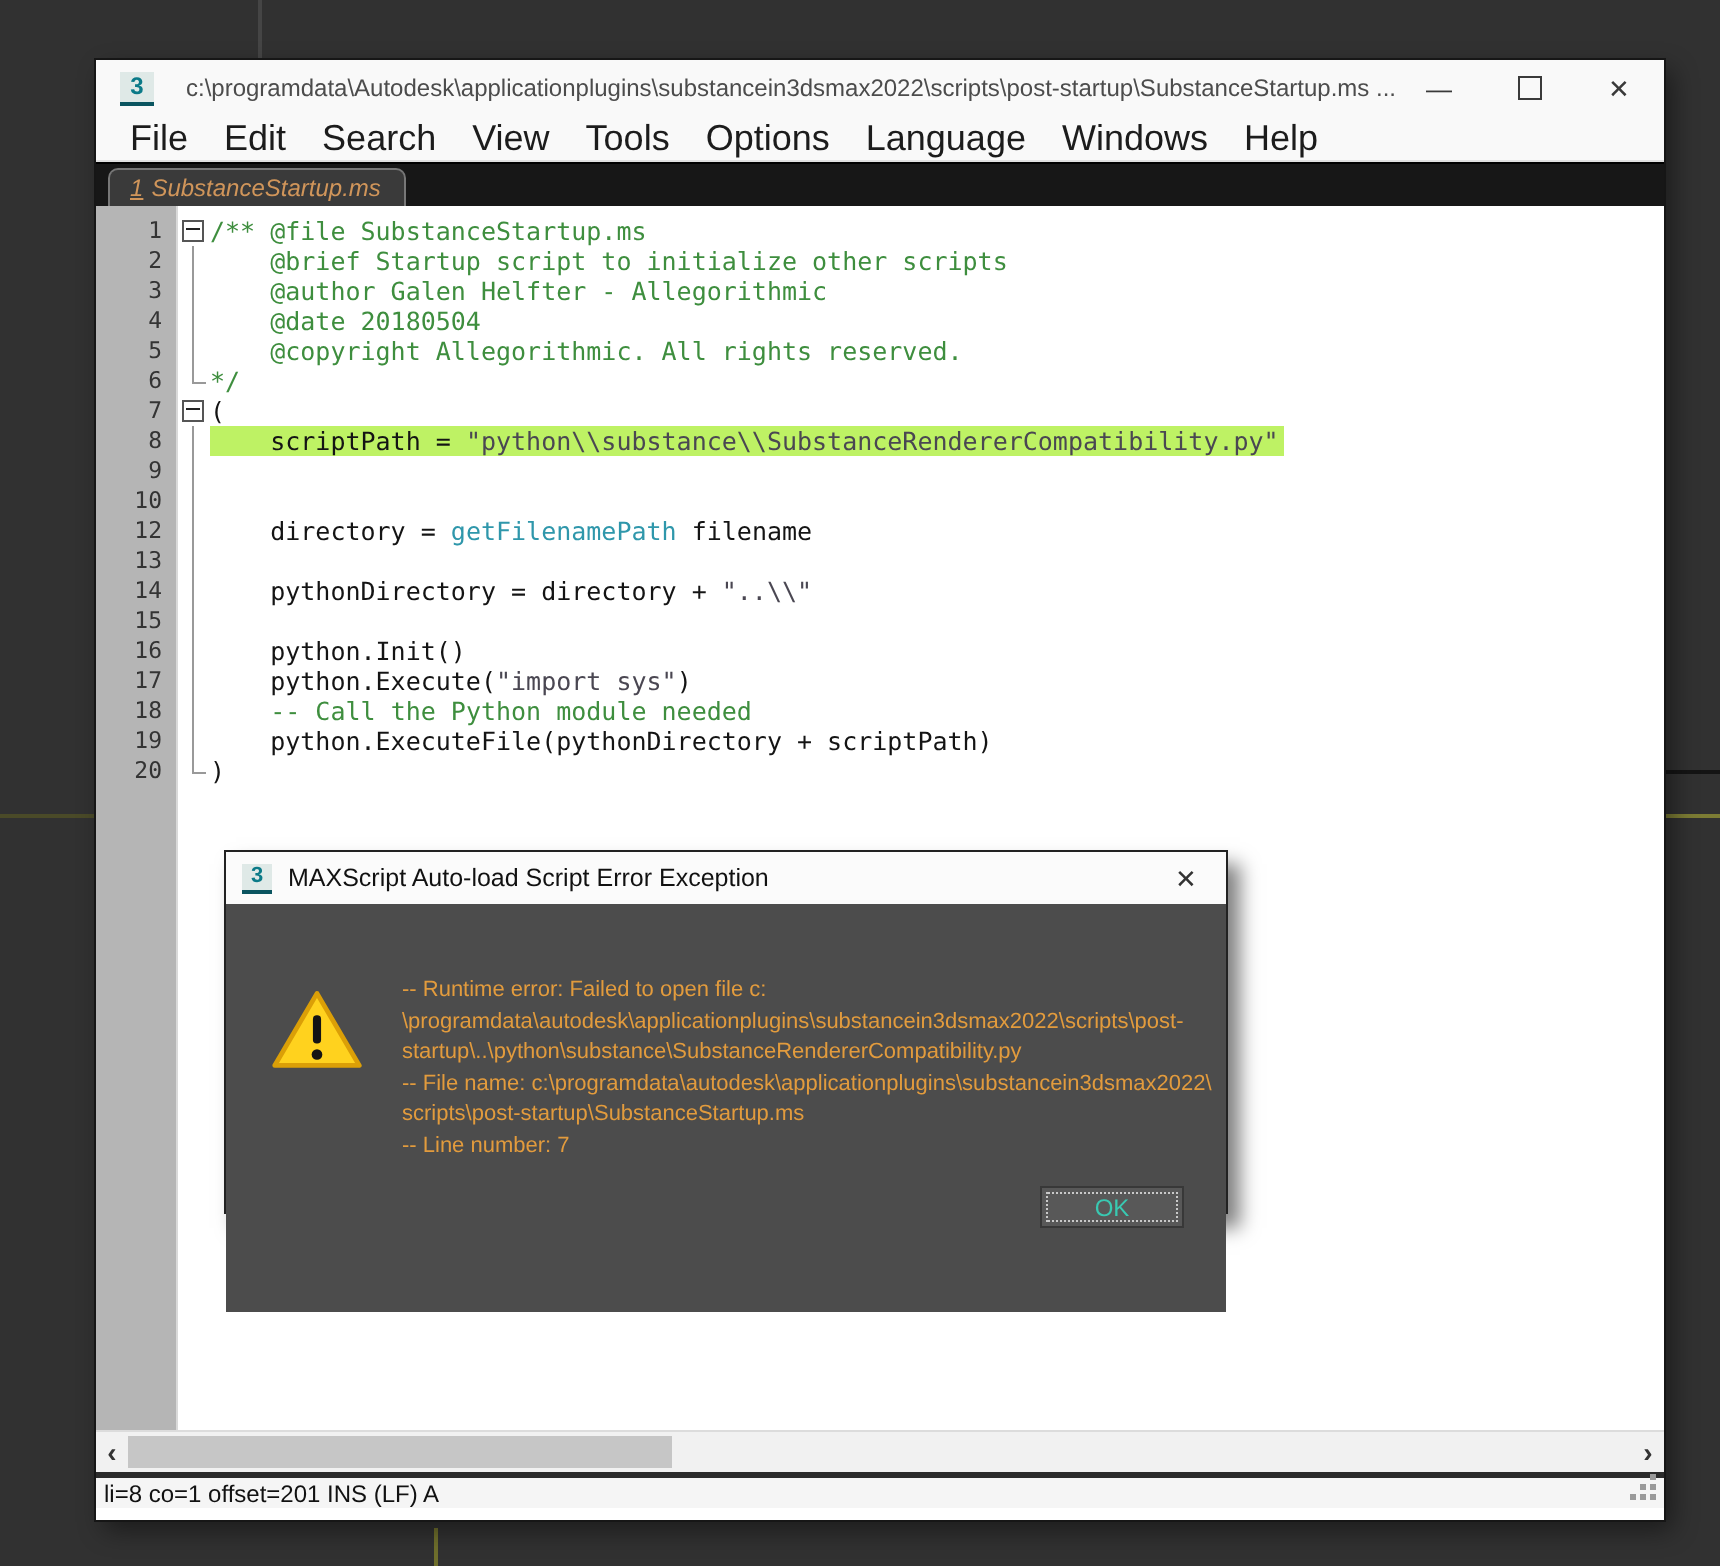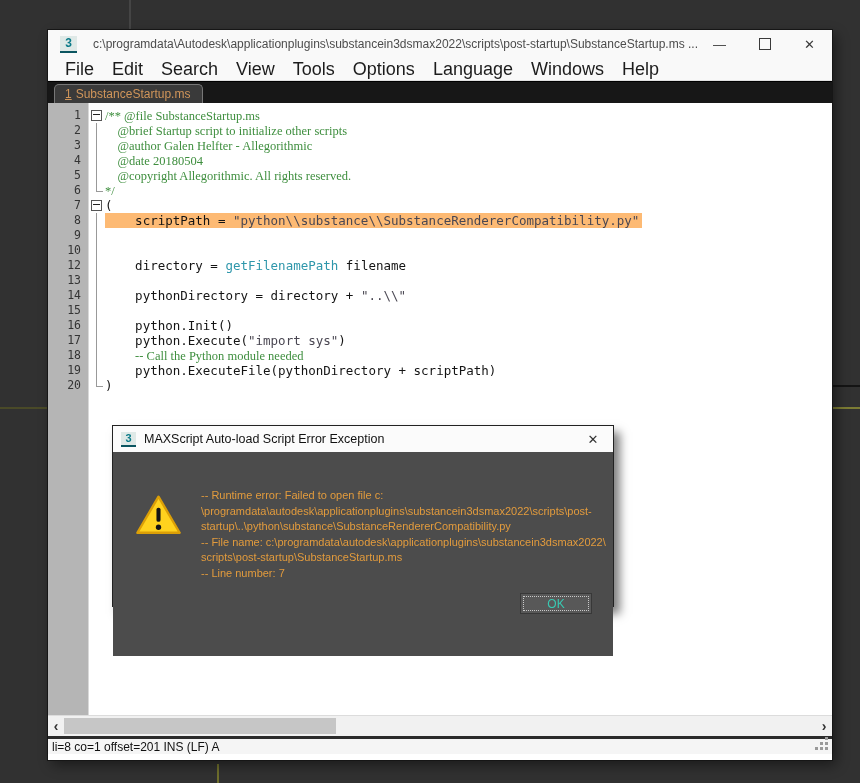--- a/index.html
+++ b/index.html
@@ -21,43 +21,43 @@
        border-bottom:2px solid #0b5560;box-sizing:border-box;}
   .title-text{flex:1;margin-left:16px;font-size:12px;color:#4c4c4c;white-space:nowrap;
        overflow:hidden;}
   .winbtn{width:45px;height:28px;display:inline-flex;align-items:center;justify-content:center;
        font-size:13px;color:#3a3a3a;cursor:default;}
   .maxbox{width:10px;height:10px;border:1px solid #3a3a3a;display:inline-block;}
   .menubar{height:22px;background:#f9f9f9;display:flex;align-items:center;padding-left:8px;
        border-bottom:1px solid #e0e0e0;}
   .menu-item{font-size:18px;color:#1c1c1c;padding:0 9px;}
   .tabbar{height:21px;background:#171717;display:flex;align-items:flex-end;padding-left:6px;
-       border-top:1px solid #000;}
+       border-top:1px solid #000;font-style:italic;}
   .tab{background:#3a3a3a;border:1px solid #777;border-bottom:none;border-radius:5px 5px 0 0;
        color:#d0955a;font-size:12px;padding:2px 12px 2px 10px;white-space:nowrap;}
   .tab-index{text-decoration:underline;margin-right:4px;}
 
   
   .editor{position:relative;height:612px;background:#ffffff;overflow:hidden;}
   .gutter-bg{position:absolute;left:0;top:0;bottom:0;width:40px;background:#b5b5b5;
        border-right:1px solid #d9d9d9;}
   #rows{position:relative;padding-top:5px;}
   .row{display:flex;height:15px;align-items:stretch;}
   .ln{width:40px;text-align:right;padding-right:7px;box-sizing:border-box;
       font:11.5px/15px "DejaVu Sans Mono",monospace;color:#343434;z-index:1;}
   .fold{width:17px;display:flex;justify-content:center;align-items:center;position:relative;}
   .fbox{width:9px;height:9px;border:1px solid #555;background:#fff;position:relative;}
   .fbox::after{content:"";position:absolute;left:1px;right:1px;top:3px;border-top:1px solid #222;}
   .fline{width:1px;height:15px;background:#999;}
   .fend{position:relative;width:1px;height:9px;background:#999;align-self:flex-start;}
   .fend::after{content:"";position:absolute;top:8px;left:0;width:7px;height:1px;background:#999;}
   pre.code{margin:0;font:12.5px/15px "DejaVu Sans Mono",monospace;color:#141414;
       white-space:pre;display:inline-block;}
-  pre.code.hl{background:#fdba74;padding-right:3px;}
-  .seg-comment{color:#3e8e3e;font-family:Liberation Serif, serif;}
+  pre.code.hl{background:#bef264;padding-right:3px;}
+  .seg-comment{color:#3e8e3e;}
   .seg-func{color:#2f97ab;}
   .seg-string{color:#4a4752;}
   .seg-code{color:#141414;}
 
   
   .hscroll{height:20px;background:#f1f1f1;position:relative;border-top:1px solid #dcdcdc;}
   .scroll-arrow{position:absolute;top:0;width:16px;height:20px;display:flex;align-items:center;
       justify-content:center;color:#333;font-size:14px;font-weight:bold;}
   .scroll-arrow.left{left:0;}
   .scroll-arrow.right{right:0;}

